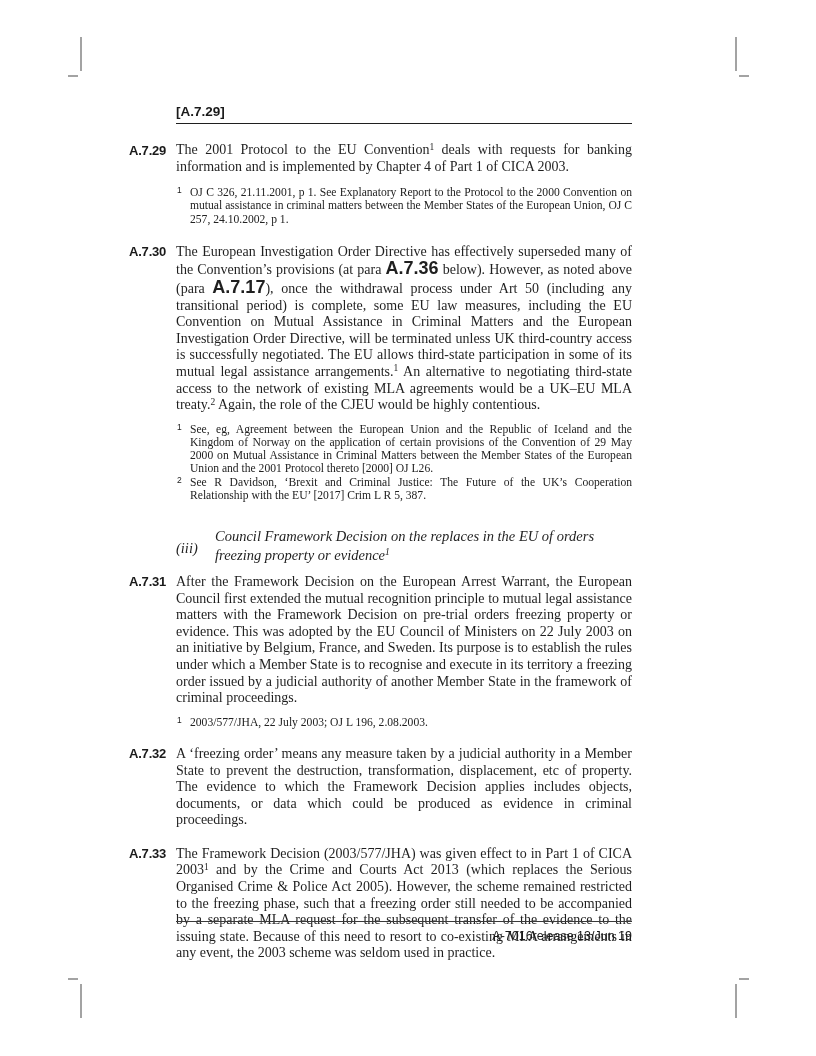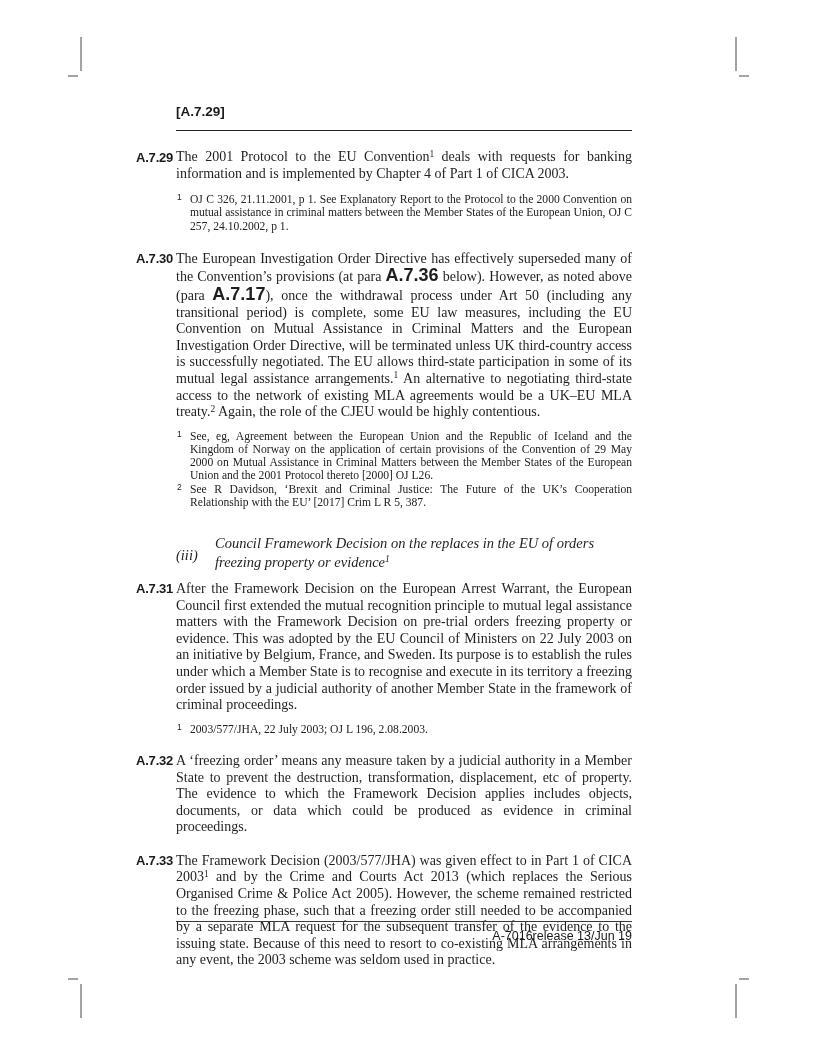--- a/index.html
+++ b/index.html
@@ -12,31 +12,31 @@
   .crop { position:absolute; background:#a3a3a3; }
   .crop.v { width:1.5px; height:34px; }
   .crop.h { width:10px; height:1.5px; }
 
   .content { position:absolute; left:176px; top:104px; width:456px; }
 
   .runhead {
     display:flex; justify-content:space-between; align-items:baseline;
     font-family:"Liberation Sans", sans-serif; font-weight:bold;
     font-size:13.5px; color:#1a1a1a;
-    padding-bottom:11px; border-bottom:1.6px solid #1f1f1f;
+    padding-bottom:4px; border-bottom:1.6px solid #1f1f1f;
   }
 
   .para {
     position:relative; font-size:14px; line-height:16.6px;
     text-align:justify; color:#1f1f1f;
   }
   .pnum {
     position:absolute; left:-47px; top:0.5px;
     font-family:"Liberation Sans", sans-serif; font-weight:bold;
-    font-size:13px; letter-spacing:-0.2px; color:#1a1a1a;margin-left:7px;
+    font-size:13px; letter-spacing:-0.2px; color:#1a1a1a;
   }
   .xref { font-family:"Liberation Sans", sans-serif; font-weight:bold; font-size:18px; }
   .supm { font-size:9.5px; line-height:0; position:relative; top:-4.5px; }
 
   .fngroup { margin-top:11px; }
   .fn {
     position:relative; padding-left:14px;
     font-size:11.6px; line-height:13.2px; text-align:justify; color:#222;
   }
   .fnmark {

